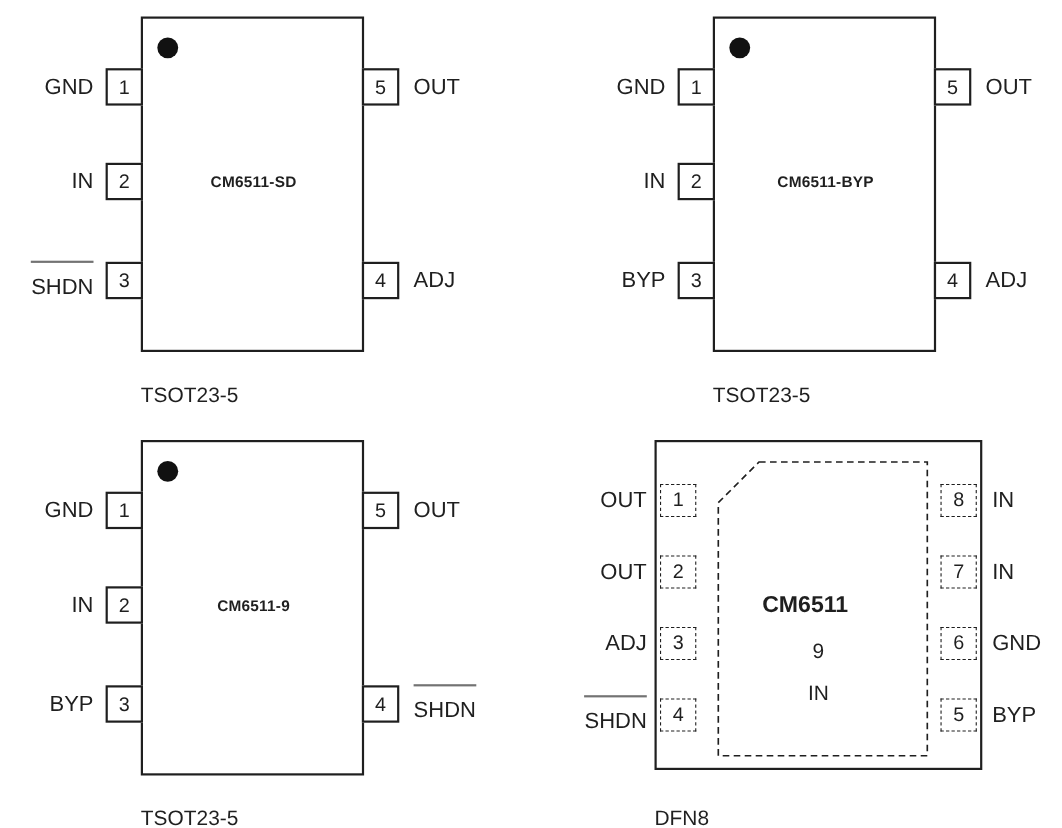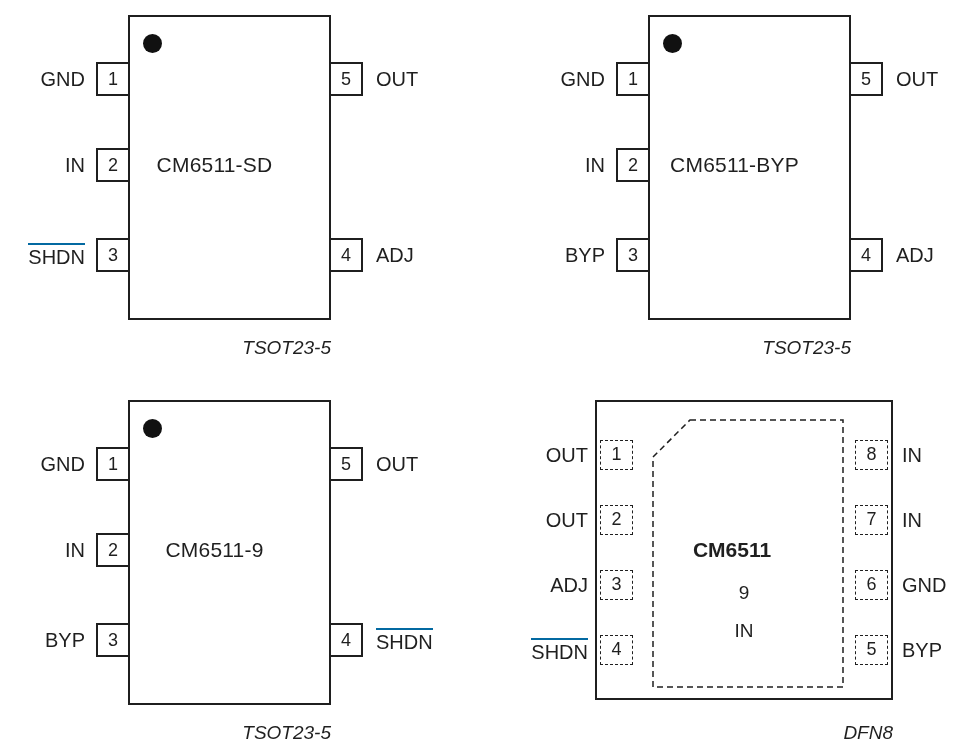--- a/index.html
+++ b/index.html
@@ -21,27 +21,27 @@
     position:absolute; left:113px; top:0;
     width:203px; height:305px;
     border:2.5px solid #1f1f1f; background:#ffffff;
   }
   .dot {
     position:absolute; left:128px; top:19px;
     width:19px; height:19px; border-radius:50%;
     background:#111111;
   }
   .chip-name {
-    position:absolute; left:98px; top:138px; width:203px;
-    text-align:center; font-weight:normal; font-size:21px; line-height:24px;
+    position:absolute; left:114px; top:138px; width:203px;
+    text-align:center; font-weight:bold; font-size:14px; line-height:24px;
     letter-spacing:0.2px;
   }
   .caption {
-    position:absolute; left:113px; top:321px; width:203px;
-    text-align:right; font-size:19px; line-height:24px;font-style:italic;
+    position:absolute; left:113px; top:333px; width:203px;
+    text-align:left; font-size:19px; line-height:24px;
   }
   .pin {
     position:absolute; width:34px; height:34px;
     border:2px solid #1f1f1f; background:#ffffff;
     text-align:center; line-height:30px; font-size:18px;
   }
   .pin.pl { left:81px; }
   .pin.pr { left:314px; }
   .lbl {
     position:absolute; height:34px; line-height:34px; font-size:20px;
@@ -49,22 +49,22 @@
   }
   .lbl.ll { left:0; width:70px; text-align:right; }
   .lbl.lr { left:361px; width:78px; text-align:left; }
   .r1 { top:47px; }
   .r2 { top:133px; }
   .r3 { top:223px; }
 
   .ovl {
     display:inline-block;
     line-height:1.05;
-    border-top:2px solid #0369a1;
-    padding-top:2px;
+    border-top:2px solid #737373;
+    padding-top:12px;
     vertical-align:middle;
     margin-top:-3px;
   }
 
   
   .dfn-body {
     position:absolute; left:65px; top:0;
     width:298px; height:300px;
     border:2.5px solid #1f1f1f; background:#ffffff;
   }

